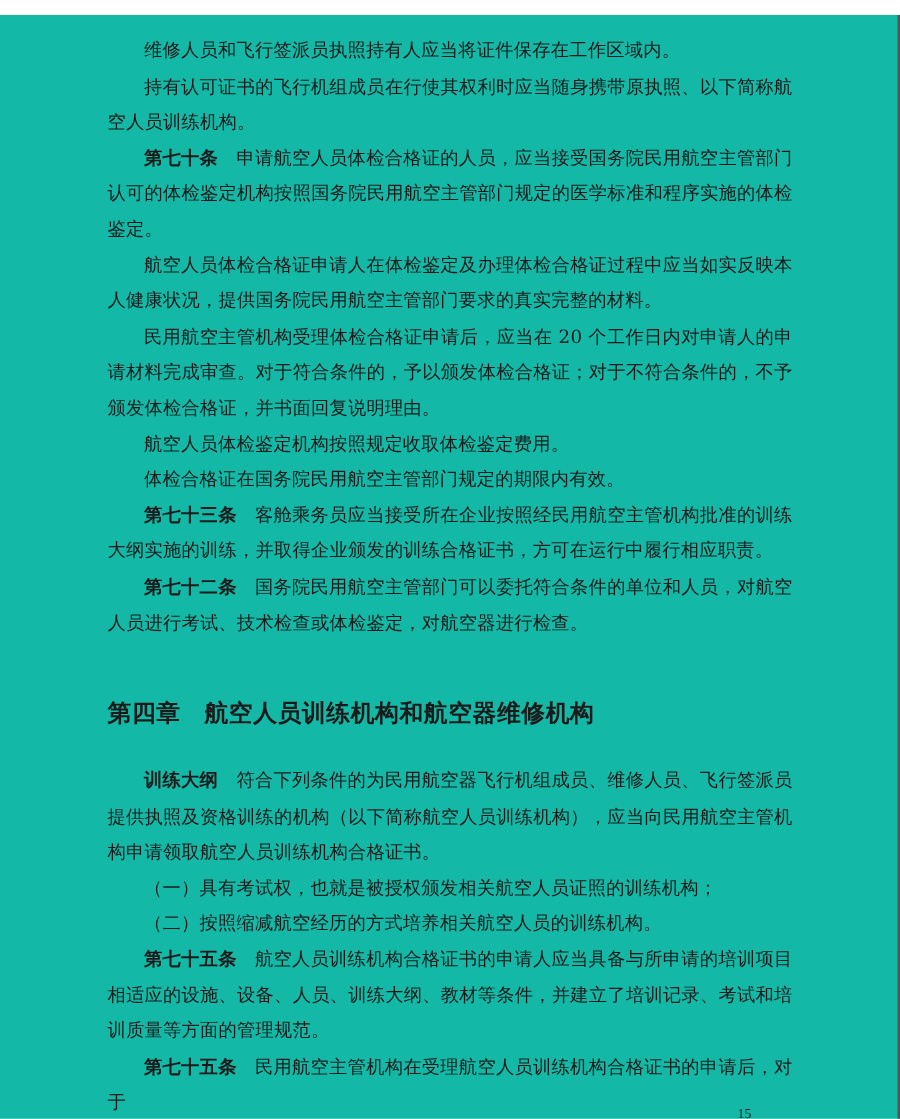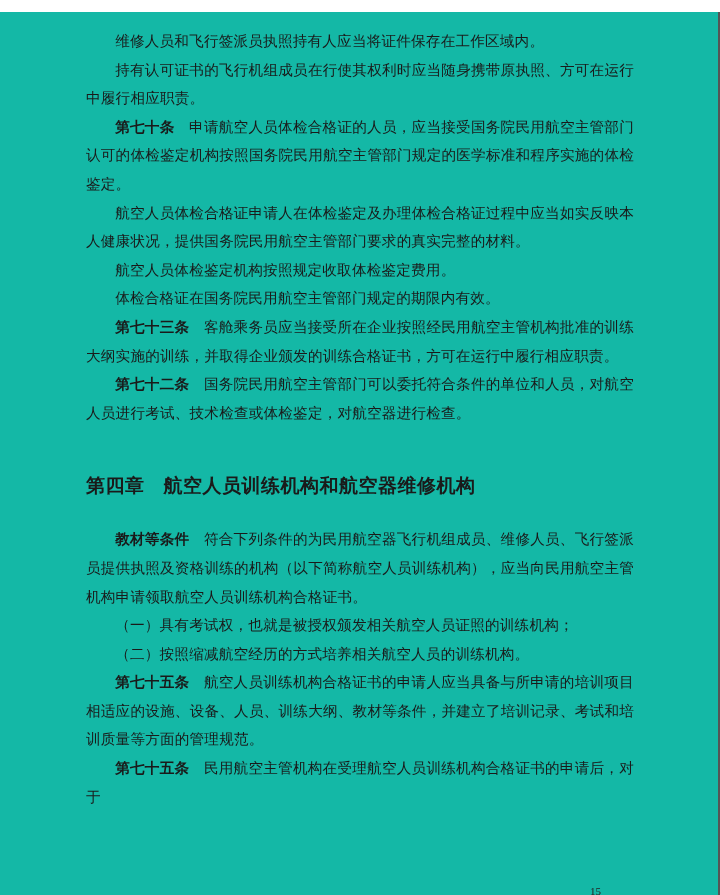--- a/index.html
+++ b/index.html
@@ -18,33 +18,34 @@
   .pagenum { position: absolute; left: 0; width: 601px; top: 873px; text-align: right;
              font-size: 11px; font-family: "Liberation Serif", serif; color: #222; }
 </style>
 </head>
 <body>
 
 <div class="page">
   <div class="content">
 
     <p class="para"><span>维修人员和飞行签派员执照持有人应当将证件保存在工作区域内。</span></p>
-    <p class="para"><span>持有认可证书的飞行机组成员在行使其权利时应当随身携带原执照、方可在运行中履行相应职责。</span></p>
+    <p class="para"><span>持有认可证书的飞行机组成员在行使其权利时应当随身携带原执照、以下简称航空人员训练机构。</span></p>
     <p class="para"><span class="art">第七十条</span><span>申请航空人员体检合格证的人员，应当接受国务院民用航空主管部门认可的体检鉴定机构按照国务院民用航空主管部门规定的医学标准和程序实施的体检鉴定。</span></p>
     <p class="para"><span>航空人员体检合格证申请人在体检鉴定及办理体检合格证过程中应当如实反映本人健康状况，提供国务院民用航空主管部门要求的真实完整的材料。</span></p>
+    <p class="para"><span>民用航空主管机构受理体检合格证申请后，应当在 20 个工作日内对申请人的申请材料完成审查。对于符合条件的，予以颁发体检合格证；对于不符合条件的，不予颁发体检合格证，并书面回复说明理由。</span></p>
     <p class="para"><span>航空人员体检鉴定机构按照规定收取体检鉴定费用。</span></p>
     <p class="para"><span>体检合格证在国务院民用航空主管部门规定的期限内有效。</span></p>
     <p class="para"><span class="art">第七十三条</span><span>客舱乘务员应当接受所在企业按照经民用航空主管机构批准的训练大纲实施的训练，并取得企业颁发的训练合格证书，方可在运行中履行相应职责。</span></p>
     <p class="para"><span class="art">第七十二条</span><span>国务院民用航空主管部门可以委托符合条件的单位和人员，对航空人员进行考试、技术检查或体检鉴定，对航空器进行检查。</span></p>
 
     <div class="chapter">
       <span class="num">第四章</span><span>航空人员训练机构和航空器维修机构</span>
     </div>
 
-    <p class="para"><span class="art">教材等条件</span><span>符合下列条件的为民用航空器飞行机组成员、维修人员、飞行签派员提供执照及资格训练的机构（以下简称航空人员训练机构），应当向民用航空主管机构申请领取航空人员训练机构合格证书。</span></p>
+    <p class="para"><span class="art">训练大纲</span><span>符合下列条件的为民用航空器飞行机组成员、维修人员、飞行签派员提供执照及资格训练的机构（以下简称航空人员训练机构），应当向民用航空主管机构申请领取航空人员训练机构合格证书。</span></p>
     <p class="para"><span>（一）具有考试权，也就是被授权颁发相关航空人员证照的训练机构；</span></p>
     <p class="para"><span>（二）按照缩减航空经历的方式培养相关航空人员的训练机构。</span></p>
     <p class="para"><span class="art">第七十五条</span><span>航空人员训练机构合格证书的申请人应当具备与所申请的培训项目相适应的设施、设备、人员、训练大纲、教材等条件，并建立了培训记录、考试和培训质量等方面的管理规范。</span></p>
     <p class="para"><span class="art">第七十五条</span><span>民用航空主管机构在受理航空人员训练机构合格证书的申请后，对于</span></p>
 
   </div>
   <div class="pagenum">15</div>
 </div>
 
 </body></html>

